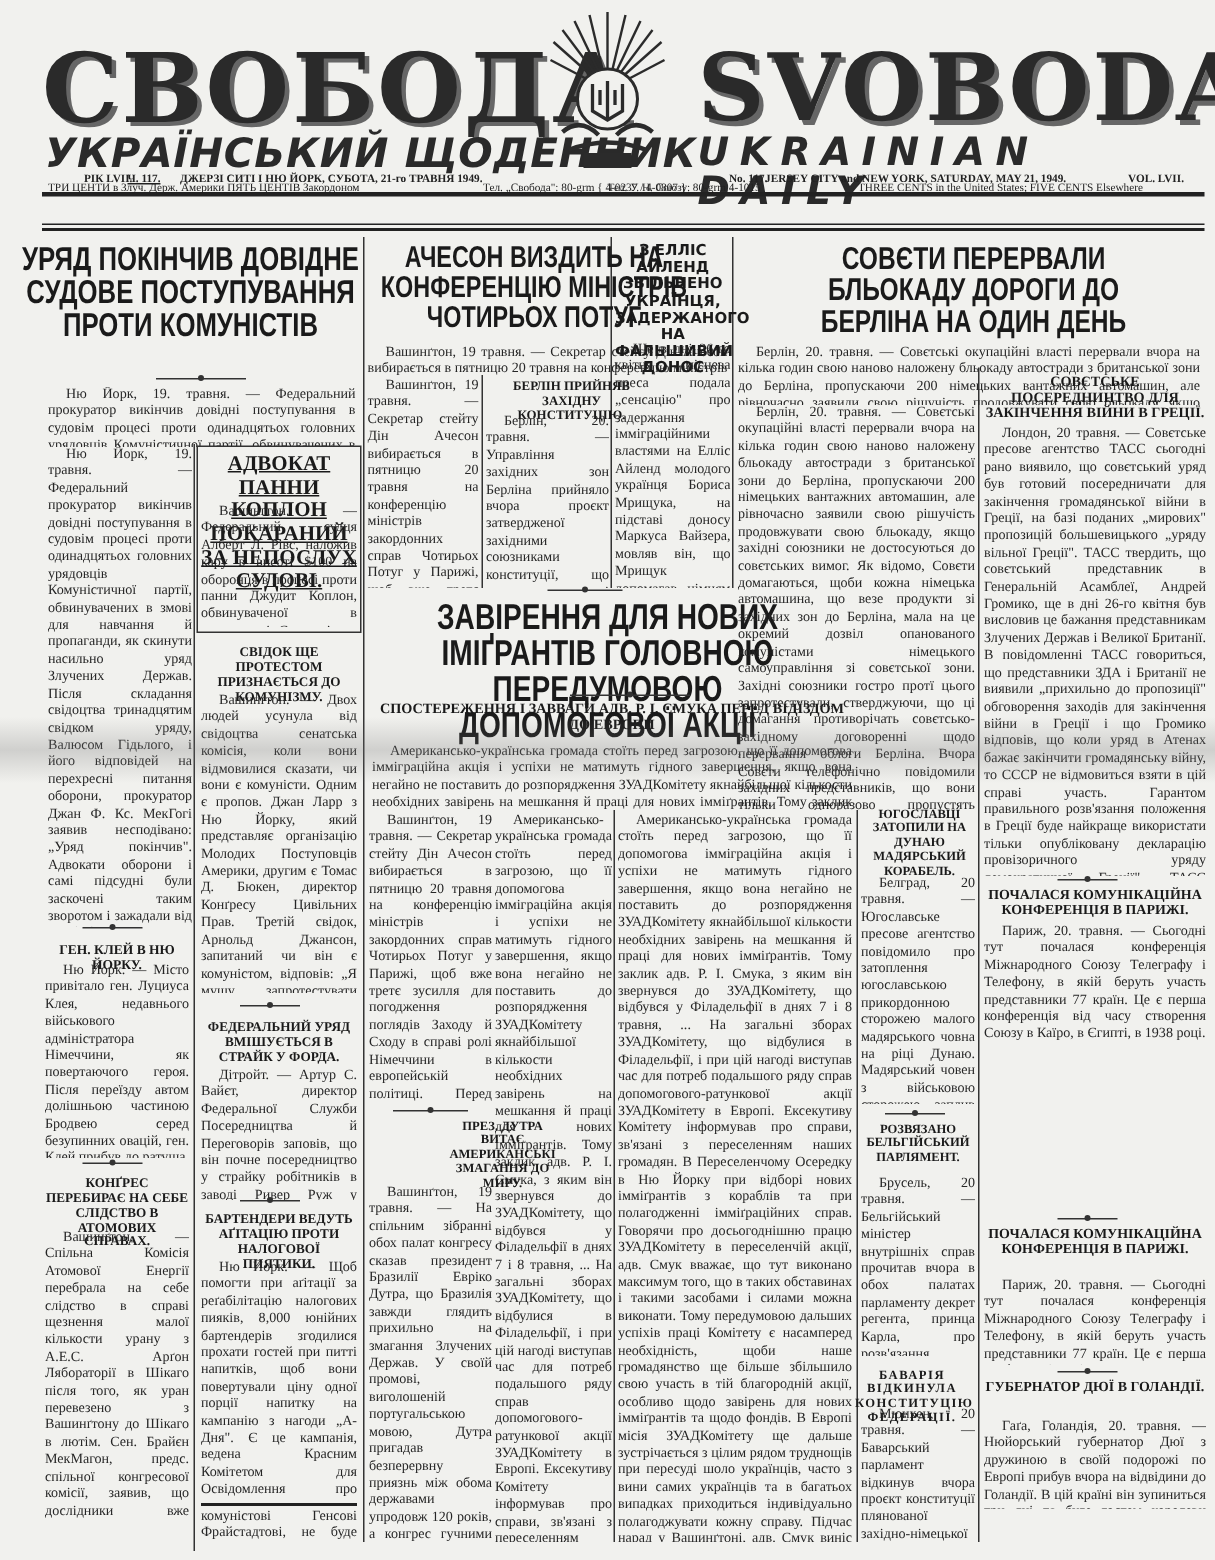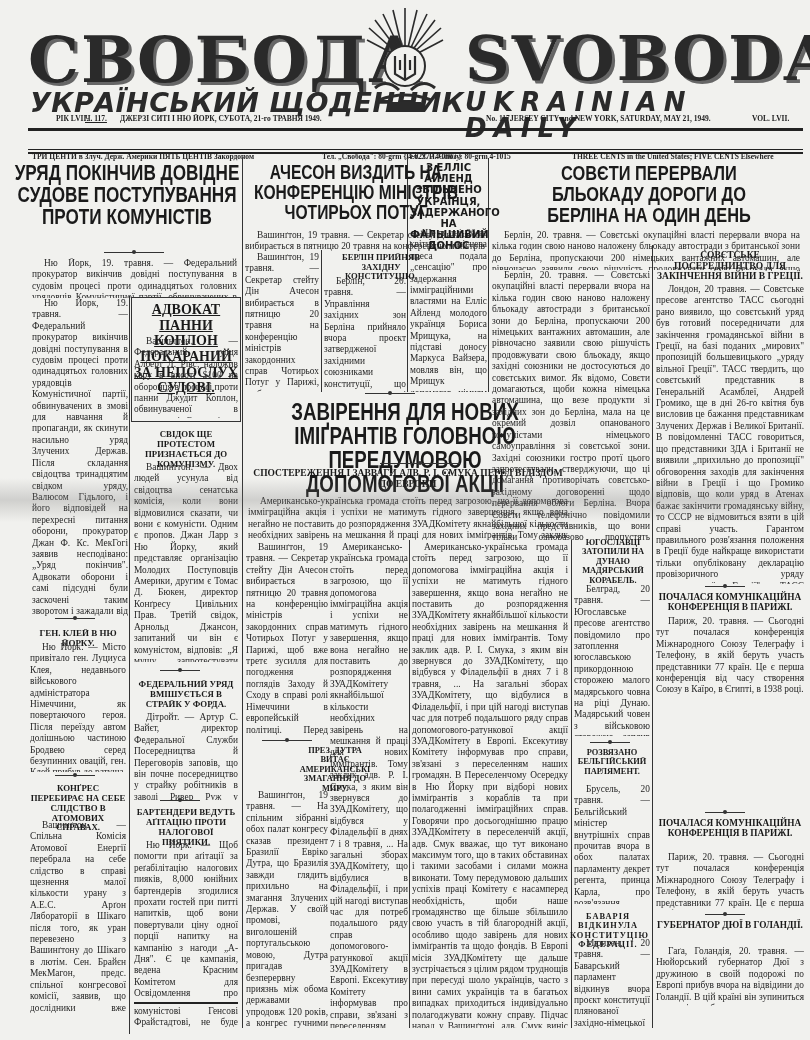--- a/index.html
+++ b/index.html
@@ -10,21 +10,21 @@
   
   .mast { position: absolute; left: 0; top: 0; width: 810px; height: 122px; }
   .mast-ua-title { position: absolute; left: 28px; top: 28px; font-family: "DejaVu Serif", serif; font-weight: bold; font-size: 64px; letter-spacing: 2px; color: #2a2a2a; text-shadow: 3px 3px 0 #666; line-height: 1; }
   .mast-ua-sub { position: absolute; left: 30px; top: 89px; font-family: "DejaVu Sans", sans-serif; font-weight: bold; font-style: italic; font-size: 27px; color: #2a2a2a; line-height: 1; letter-spacing: 0.5px; }
   .mast-en-title { position: absolute; left: 465px; top: 28px; font-family: "DejaVu Serif", serif; font-weight: bold; font-size: 62px; letter-spacing: 2px; color: #2a2a2a; text-shadow: 3px 3px 0 #666; line-height: 1; }
   .mast-en-sub { position: absolute; left: 465px; top: 89px; font-family: "DejaVu Sans", sans-serif; font-weight: bold; font-style: italic; font-size: 26px; letter-spacing: 7px; color: #2a2a2a; line-height: 1; }
   .emblem { position: absolute; left: 365px; top: 8px; width: 80px; height: 108px; }
   .dateline { position: absolute; top: 114px; font-family: "Liberation Serif", serif; font-size: 7.5px; font-weight: bold; color: #222; white-space: nowrap; }
   .rule { position: absolute; left: 28px; width: 775px; background: #222; }
 
-  .price-line { position: absolute; top: 152px; font-family: "Liberation Serif", serif; font-size: 7.5px; font-weight: bold; color: #222; white-space: nowrap; }
+  .price-line { position: absolute; top: 120px; font-family: "Liberation Serif", serif; font-size: 7.5px; font-weight: normal; color: #222; white-space: nowrap; }
 
   
   .col-rule { position: absolute; width: 1px; background: #333; }
   .headline { position: absolute; font-family: "Liberation Sans", "DejaVu Sans", sans-serif; font-weight: bold; text-align: center; color: #1a1a1a; line-height: 1.0; transform-origin: top center; }
   .headline.narrow { transform: scaleX(0.78); }
   .subhead { position: absolute; font-family: "Liberation Serif", serif; font-weight: bold; text-align: center; color: #1a1a1a; line-height: 1.12; font-size: 10.5px; }
   .body { position: absolute; font-family: "Liberation Serif", serif; font-size: 9.4px; line-height: 11.4px; color: #262626; text-align: justify; overflow: hidden; }
   .body p { text-indent: 12px; }
   .sep { position: absolute; height: 1px; background: #333; }
   .sep::after { content: ""; position: absolute; left: 50%; top: -2px; width: 4px; height: 4px; background: #333; border-radius: 50%; transform: translateX(-50%); }

